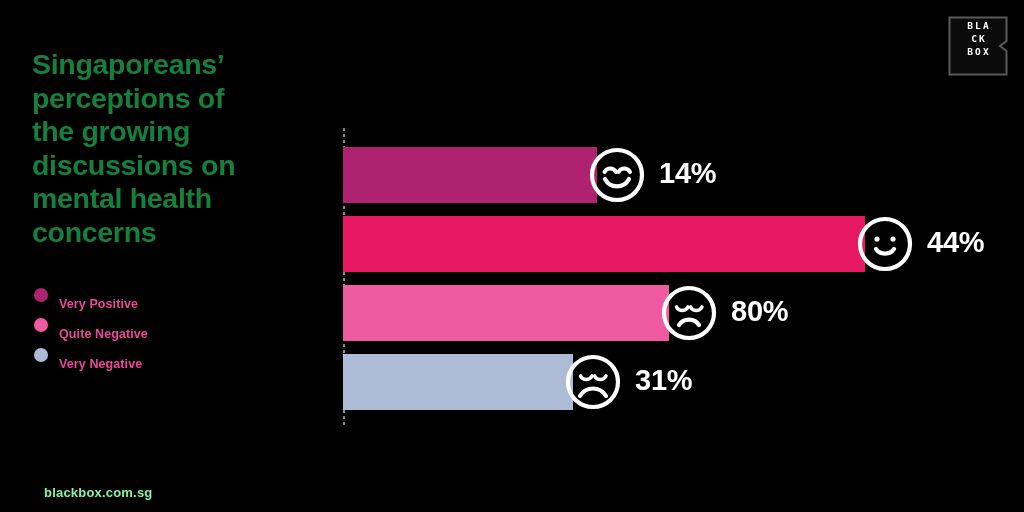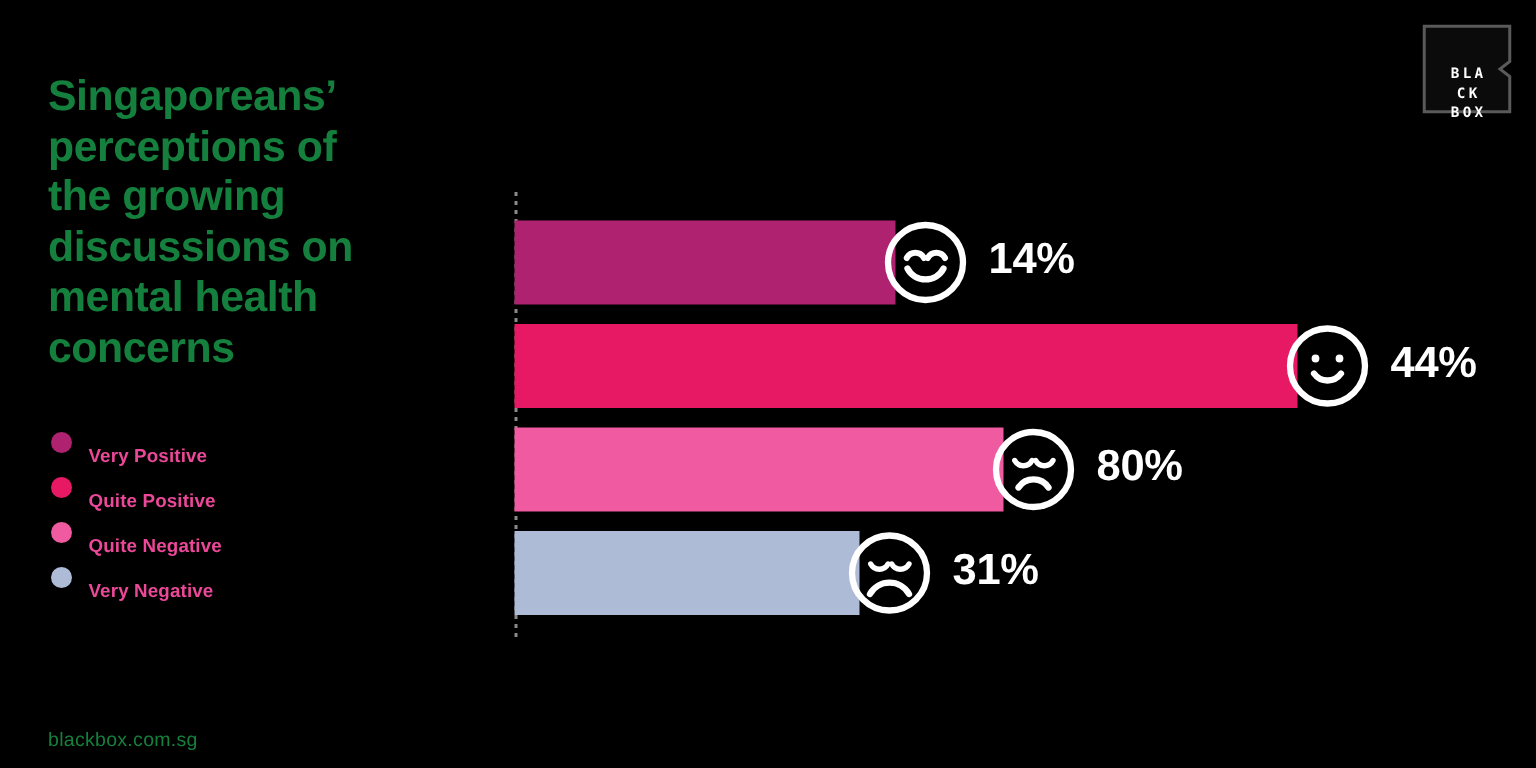--- a/index.html
+++ b/index.html
@@ -125,53 +125,48 @@
     display: flex;
     flex-direction: column;
     align-items: center;
     justify-content: center;
     font-family: "DejaVu Sans Mono", monospace;
     font-size: 9.5px;
     font-weight: bold;
     line-height: 13px;
     letter-spacing: 2.2px;
     color: #ffffff;
-    margin-top: 24px;
   }
   .logo-line { text-indent: 2.2px; }
 
   
   #footer {
     position: absolute;
-    left: 32px;
+    left: 44px;
     top: 485px;
     font-size: 13px;
-    font-weight: normal;
-    color: #15803d;
+    font-weight: bold;
+    color: #86efac;
     letter-spacing: 0.2px;
   }
 </style>
 </head>
 <body>
 
 <div id="chart-title">Singaporeans’ perceptions of
 the growing discussions on
 mental health concerns</div>
 
 <div id="legend">
 
   <div class="legend-item">
     <span class="legend-dot" style="background:#ae2270"></span>
     <span class="legend-label">Very Positive</span>
   </div>
 
-  <div class="legend-item">
-    <span class="legend-dot" style="background:#e81964"></span>
-    <span class="legend-label">Quite Positive</span>
-  </div>
 
   <div class="legend-item">
     <span class="legend-dot" style="background:#ef5aa0"></span>
     <span class="legend-label">Quite Negative</span>
   </div>
 
   <div class="legend-item">
     <span class="legend-dot" style="background:#aebbd6"></span>
     <span class="legend-label">Very Negative</span>
   </div>

